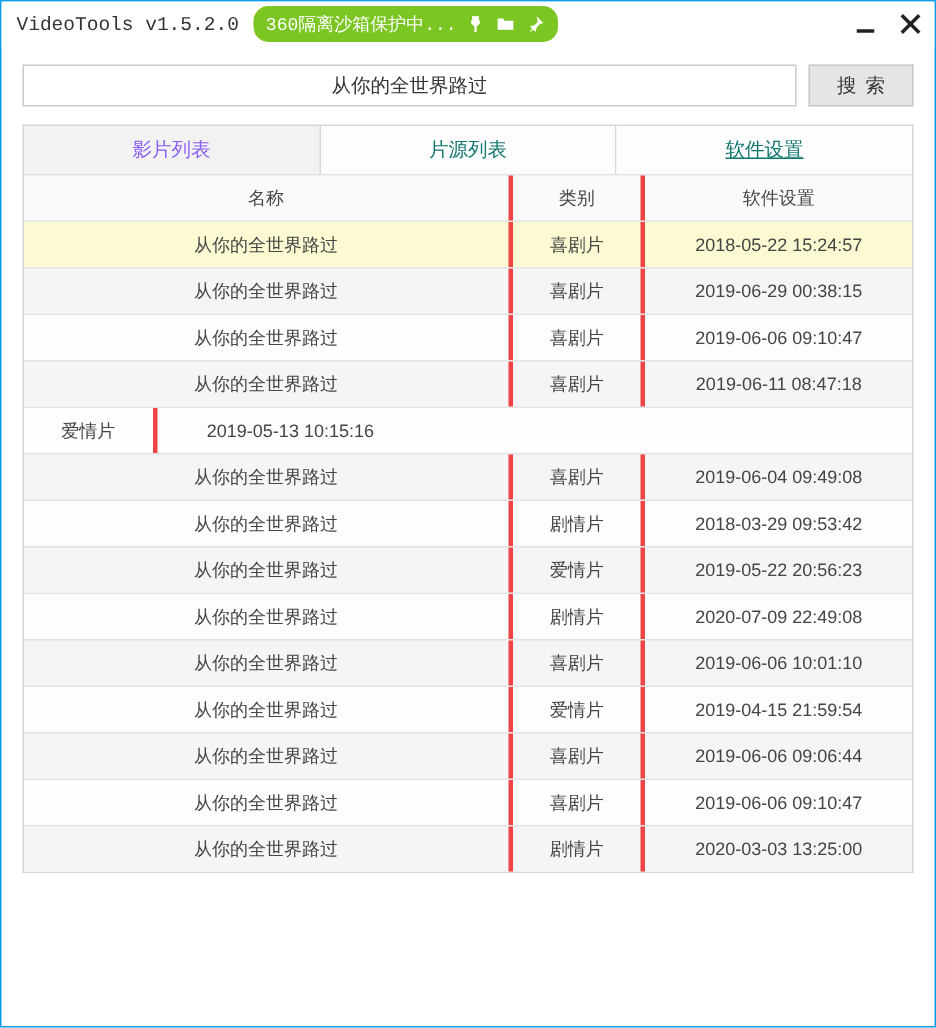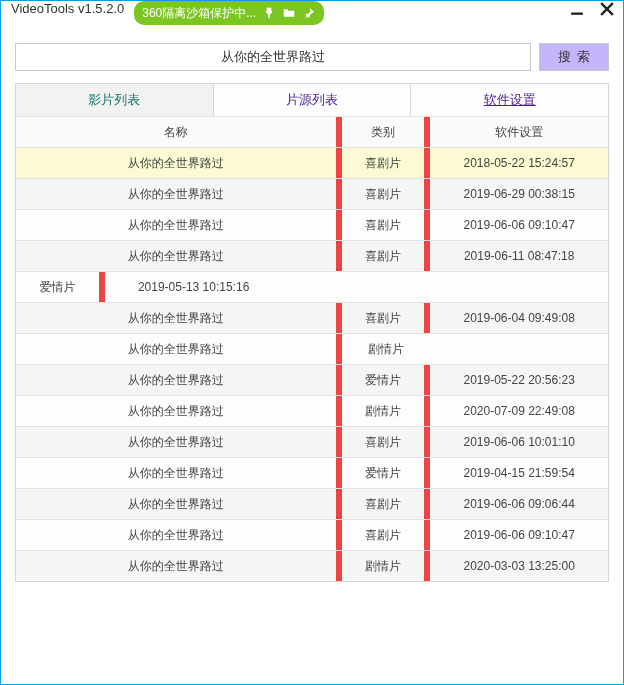--- a/index.html
+++ b/index.html
@@ -8,23 +8,24 @@
       font-size: 12px;
       background: #fff;
       width: 624px;
       height: 685px;
       border: 1px solid #0a9ce6;
       overflow: hidden;
     }
     .titlebar {
       height: 30px;
       display: flex;
-      align-items: flex-start;
+      align-items: center;
       background: #fff;
       padding: 0 4px 0 10px;
+      font-family: Liberation Mono, monospace;
     }
     .app-title {
       font-size: 13px;
       color: #333;
       font-weight: normal;
       white-space: nowrap;
       padding-right: 10px;
     }
     .sandbox-badge {
       display: flex;
@@ -75,21 +76,21 @@
       text-align: center;
       font-size: 13px;
       color: #333;
       outline: none;
       background: #fff;
     }
     .search-btn {
       width: 70px;
       height: 28px;
       border: 1px solid #c9c9c9;
-      background: #c4b5fd;
+      background: #e5e5e5;
       font-size: 13px;
       color: #333;
       cursor: pointer;
       letter-spacing: 6px;
       text-indent: 6px;
     }
     .tabs {
       display: flex;
       border: 1px solid #d7d7d7;
       border-bottom: none;
@@ -97,26 +98,26 @@
     .tab {
       flex: 1;
       height: 32px;
       display: flex;
       align-items: center;
       justify-content: center;
       font-size: 13px;
       border-right: 1px solid #d7d7d7;
       cursor: pointer;
       background: #fdfdfd;
-      color: #4c1d95;
+      color: #0f766e;
     }
     .tab:last-child { border-right: none; text-decoration: underline; }
     .tab.active {
       background: #f2f2f2;
-      color: #0f766e;
+      color: #8b5cf6;
     }
     .table {
       border: 1px solid #d7d7d7;
       border-top: none;
     }
     .thead-row, .trow {
       display: flex;
       height: 31px;
       align-items: stretch;
       border-top: 1px solid #e3e3e3;
@@ -125,21 +126,21 @@
       background: #fafafa;
       font-size: 13px;
       color: #333;
     }
     .cell {
       display: flex;
       align-items: center;
       justify-content: center;
       font-size: 12px;
       color: #444;
-      border-right: 6px solid #ef4444;
+      border-right: 3px solid #ef4444;
       padding: 0 4px;
       overflow: hidden;
       white-space: nowrap;
     }
     .cell:last-child { border-right: none; }
     .c-name { flex: 0 0 55%; }
     .c-cat  { flex: 0 0 15%; }
     .c-time { flex: 0 0 30%; }
     .trow:nth-child(odd) { background: #fdfdfd; }
     .trow:nth-child(even) { background: #f5f5f5; }
@@ -230,20 +231,21 @@
           <div class="cell c-time">2019-05-13 10:15:16</div>
         </div>
         <div class="trow">
           <div class="cell c-name">从你的全世界路过</div>
           <div class="cell c-cat">喜剧片</div>
           <div class="cell c-time">2019-06-04 09:49:08</div>
         </div>
         <div class="trow">
           <div class="cell c-name">从你的全世界路过</div>
           <div class="cell c-cat">剧情片</div>
+          <div class="cell c-time">2018-03-29 09:53:42</div>
         </div>
         <div class="trow">
           <div class="cell c-name">从你的全世界路过</div>
           <div class="cell c-cat">爱情片</div>
           <div class="cell c-time">2019-05-22 20:56:23</div>
         </div>
         <div class="trow">
           <div class="cell c-name">从你的全世界路过</div>
           <div class="cell c-cat">剧情片</div>
           <div class="cell c-time">2020-07-09 22:49:08</div>

